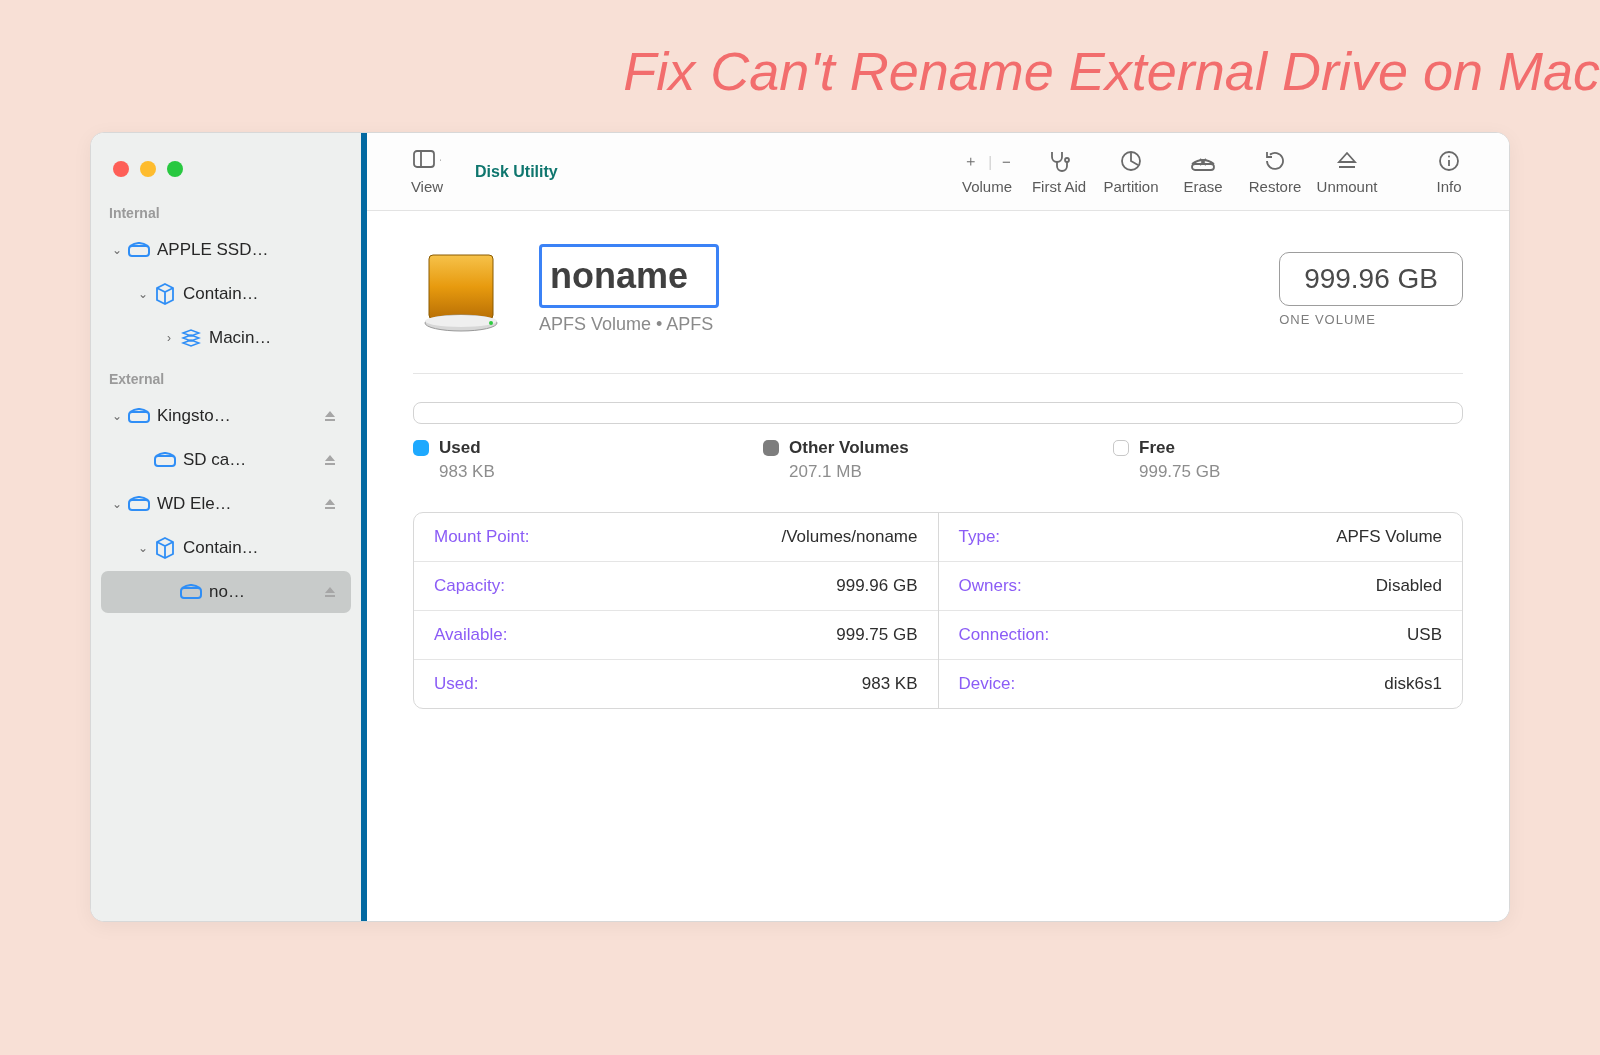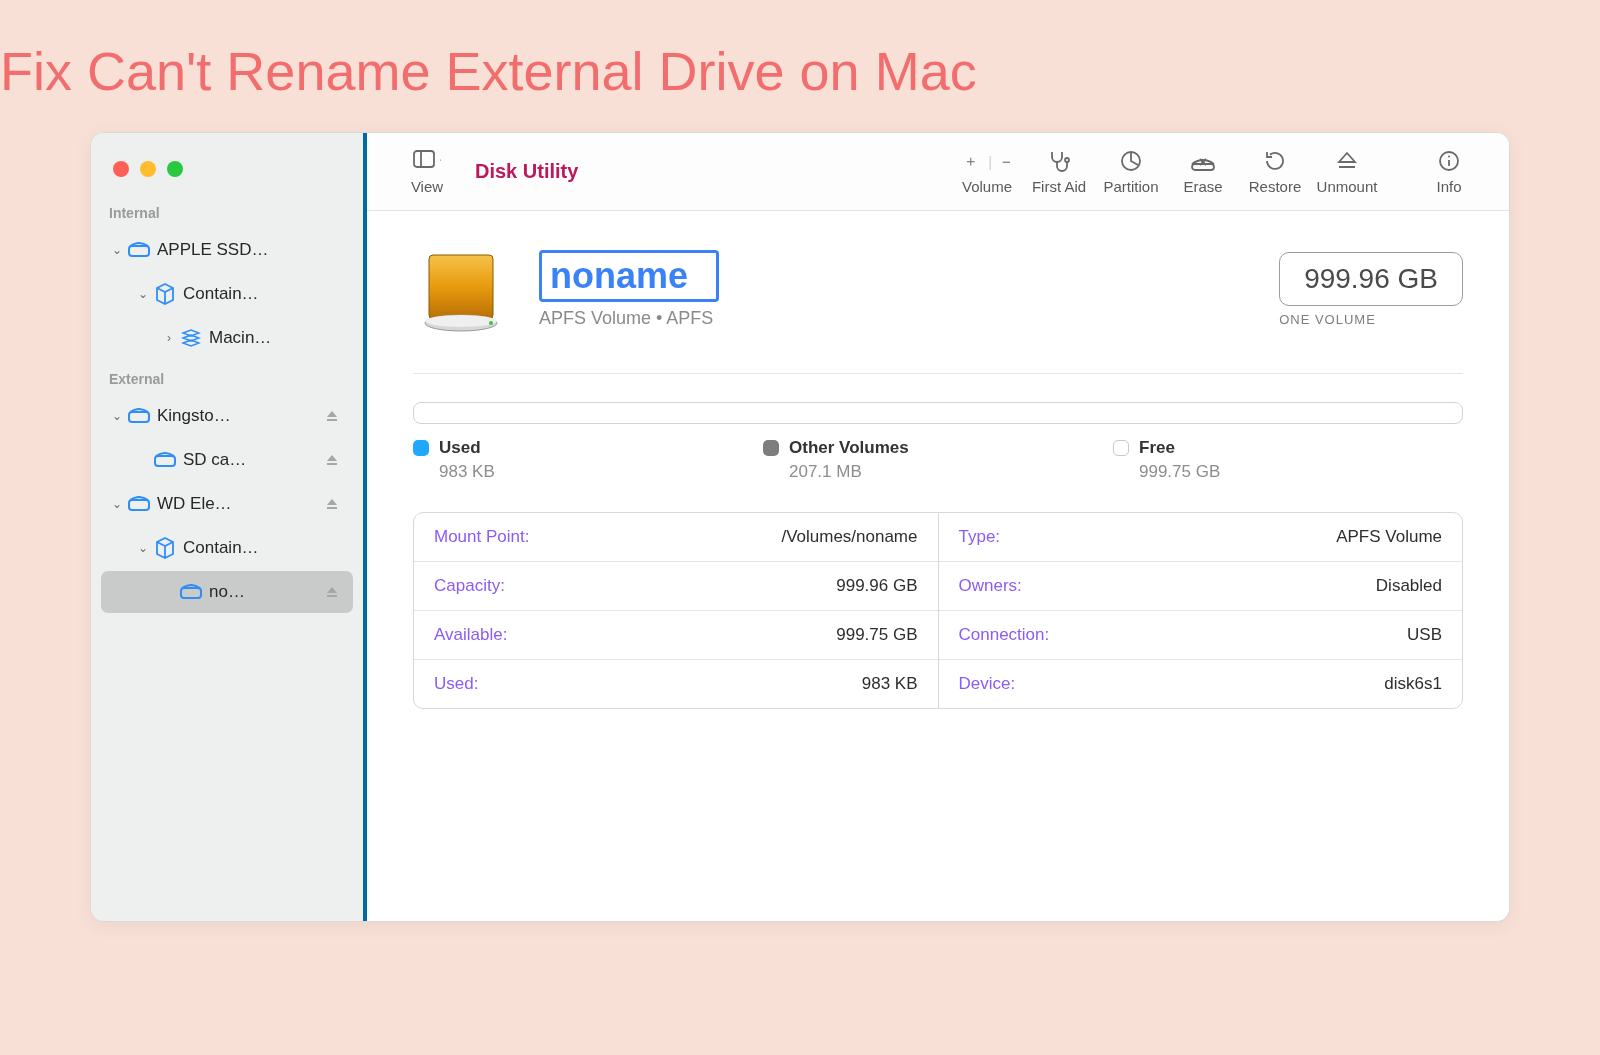--- a/index.html
+++ b/index.html
@@ -4,42 +4,43 @@
 <style>
   * { box-sizing: border-box; margin: 0; padding: 0; }
   body {
     font-family: -apple-system, "Helvetica Neue", Helvetica, Arial, sans-serif;
     background: #f8e0d6;
     width: 1600px;
     height: 1055px;
     overflow: hidden;
   }
   .page-title {
-    text-align: left;
+    text-align: right;
     color: #f26d6d;
     font-size: 54px;
     font-weight: 400;
     padding: 40px 0 30px;
+    font-style: italic;
   }
   .window {
     width: 1420px;
     height: 790px;
     margin: 0 auto 30px;
     background: #fff;
     border: 1px solid #d8d8d8;
     border-radius: 14px;
     overflow: hidden;
     display: flex;
     box-shadow: 0 4px 20px rgba(0,0,0,0.05);
   }
   
   .sidebar {
     width: 276px;
     background: #eef0ef;
-    border-right: 4px solid #0369a1;
+    border-right: 6px solid #0369a1;
     padding-top: 14px;
     flex-shrink: 0;
   }
   .traffic {
     display: flex;
     gap: 11px;
     padding: 14px 0 18px 22px;
   }
   .tl { width: 16px; height: 16px; border-radius: 50%; }
   .tl.red { background: #fe5f57; }
@@ -100,23 +101,23 @@
   .tb-item {
     display: flex; flex-direction: column; align-items: center;
     gap: 4px;
     min-width: 72px;
     color: #5a5a5a;
     font-size: 15px;
     cursor: default;
   }
   .tb-item .tb-icon { height: 26px; display:flex; align-items:center; justify-content:center; color:#6a6a6a; }
   .tb-title {
-    font-size: 20px;
+    font-size: 16px;
     font-weight: 700;
-    color: #be185d;
+    color: #0f766e;
     margin-left: 12px;
   }
   .tb-spacer { flex: 1; }
   .tb-plusminus { display:flex; gap:10px; color:#6a6a6a; }
 
   .content {
     padding: 30px 46px;
     flex:1;
     overflow:auto;
   }
@@ -125,24 +126,24 @@
     align-items: center;
     gap: 30px;
   }
   .disk-icon {
     width: 96px; height: 96px; flex-shrink:0;
   }
   .vol-title-box { flex:1; }
   .vol-name-input {
     font-size: 36px;
     font-weight: 700;
-    color: #3b82f6;
+    color: #404040;
     border: 3px solid #3b82f6;
     border-radius: 4px;
-    padding: 2px 8px;
+    padding: 8px 8px;
     outline: none;
     background: #fff;
     width: 180px;
   }
   .vol-sub {
     color: #8a8a8a;
     font-size: 18px;
     margin-top: 6px;
   }
   .size-badge {

